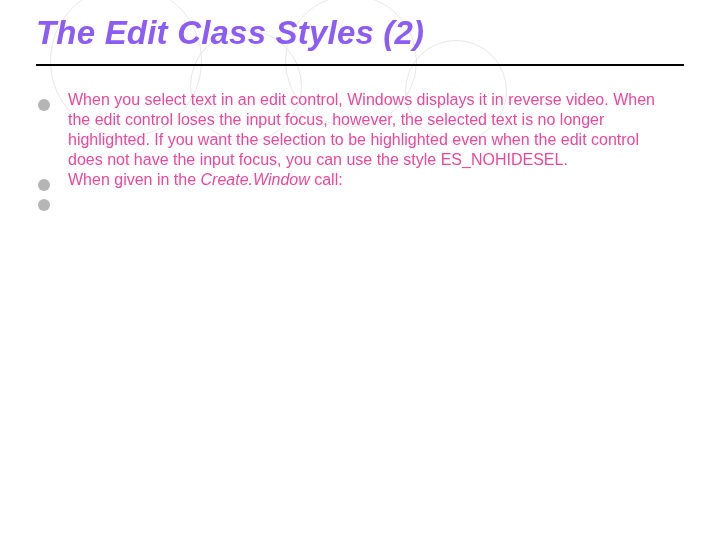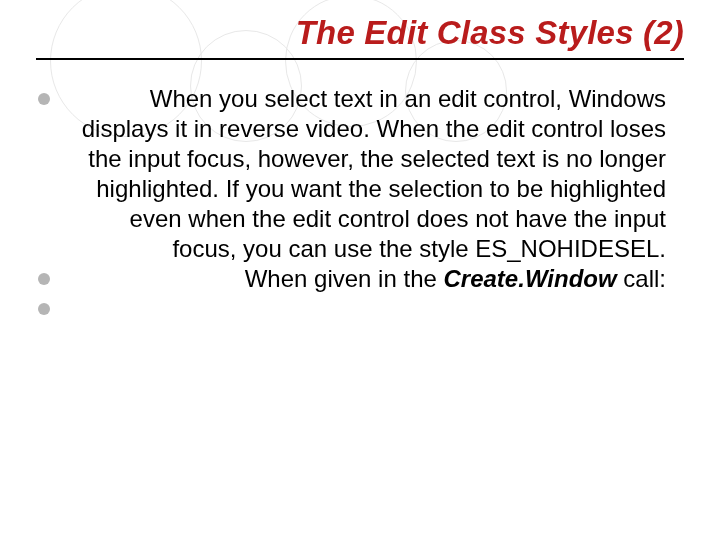--- a/index.html
+++ b/index.html
@@ -26,57 +26,55 @@
     border-radius: 50%;
     border: 1px solid #e8e8e8;
     background: transparent;
   }
   .content {
     position: relative;
     z-index: 1;
     padding: 14px 36px 0 36px;
   }
   h1 {
-    margin: 0 0 6px 0;
+    margin: 0 0 12px 0;
     font-size: 33px;
     font-weight: bold;
     font-style: italic;
-    color: #b91c1c;
+    color: #8b5cf6;
     letter-spacing: 0.2px;
-    text-align: right;
   }
   .rule {
     border: none;
     border-top: 2px solid #000;
     margin: 4px 0 24px 0;
   }
   ul {
     list-style: none;
     margin: 0;
     padding: 0 18px 0 2px;
   }
   li {
     position: relative;
     padding-left: 30px;
-    font-size: 24px;
+    font-size: 16px;
     line-height: 1.25;
-    color: #000000;
+    color: #ec4899;
     margin-bottom: 0px;
-    text-align: right;
   }
   li .bullet {
     position: absolute;
     left: 0;
     top: 9px;
     width: 12px;
     height: 12px;
     border-radius: 50%;
     background: #b5b5b5;
   }
-  .italic { font-style: italic; font-weight: bold; }
+  .italic { font-style: italic; }
 </style>
 </head>
 <body>
 
 <div class="circles">
   <div class="circle" style="width:150px;height:150px;left:50px;top:-15px;"></div>
   <div class="circle" style="width:110px;height:110px;left:190px;top:30px;"></div>
   <div class="circle" style="width:130px;height:130px;left:285px;top:-5px;"></div>
   <div class="circle" style="width:100px;height:100px;left:405px;top:40px;"></div>
 </div>

